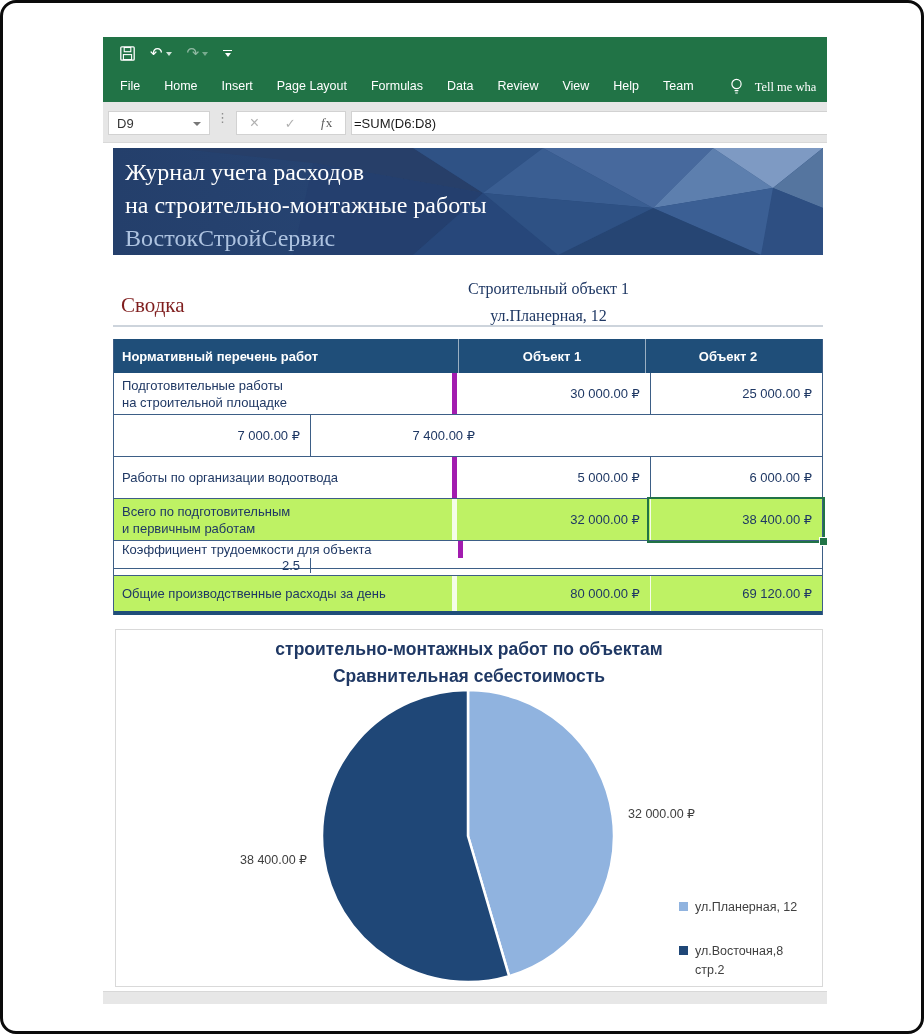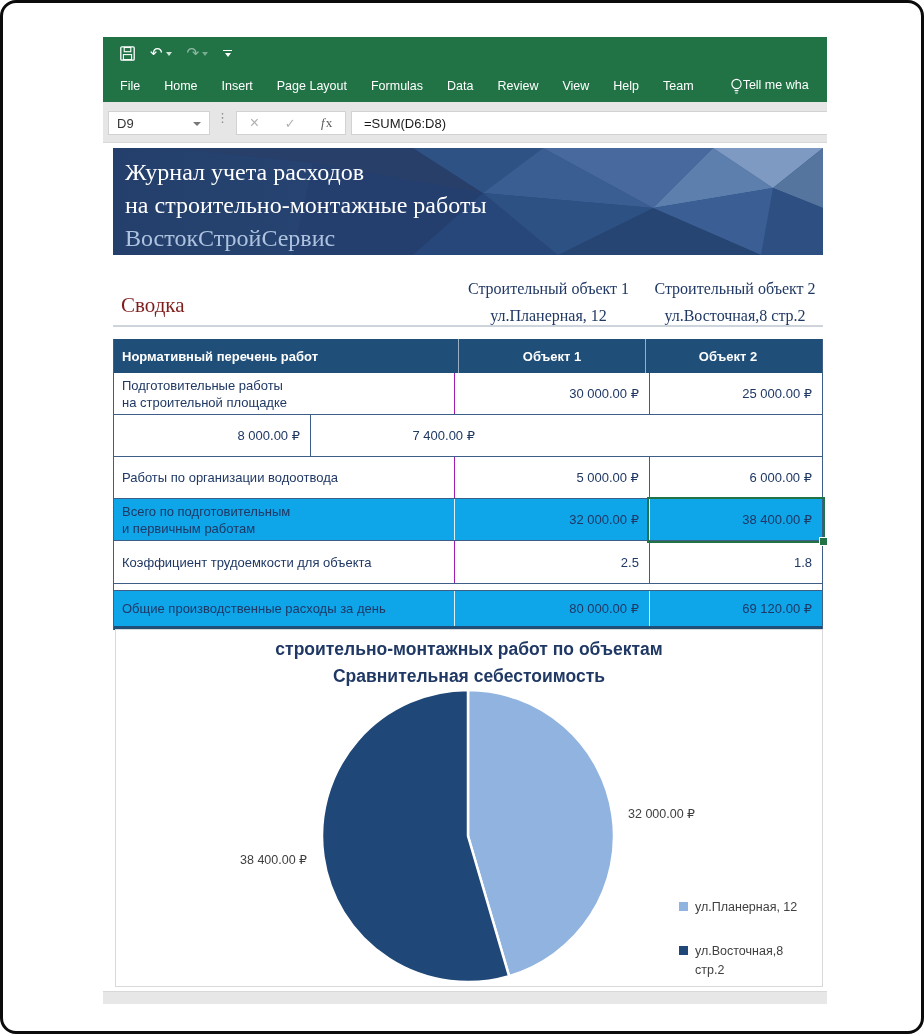--- a/index.html
+++ b/index.html
@@ -11,34 +11,34 @@
   .ribbon{position:absolute;left:0;top:0;width:724px;height:65px;background:#217346;color:#fff;}
   .qat{height:33px;display:flex;align-items:center;padding-left:17px;gap:15px;}
   .qat-btn{display:flex;align-items:center;gap:3px;color:#fff;}
   .glyph-arrow{font-size:15px;line-height:1;font-family:"DejaVu Sans",sans-serif;}
   .caret-down{width:0;height:0;border-left:3.5px solid transparent;border-right:3.5px solid transparent;border-top:4px solid #cfe3d8;}
   .dim{opacity:.5;}
   .qat-custom{display:flex;flex-direction:column;align-items:center;}
   .qat-custom .bar{width:9px;height:0;border-top:1.6px solid #fff;margin-bottom:2px;}
   .tabs{height:32px;display:flex;align-items:center;padding-left:17px;gap:24px;font-size:12.5px;white-space:nowrap;position:relative;}
   .tab{color:#fff;}
-  .tellme{display:flex;align-items:flex-start;gap:0;margin-left:12px;}
+  .tellme{display:flex;align-items:flex-end;gap:12px;margin-left:12px;font-family:Liberation Serif, serif;}
   .bulb{display:inline-block;}
 
   
   .fbar{position:absolute;left:0;top:65px;width:724px;height:41px;background:#E6E6E6;border-bottom:1px solid #d9d9d9;box-sizing:border-box;}
   .namebox{position:absolute;left:5px;top:9px;width:102px;height:24px;background:#fff;border:1px solid #d2d2d2;box-sizing:border-box;display:flex;align-items:center;font-size:13px;color:#333;padding-left:8px;}
   .namebox .nb-caret{position:absolute;right:8px;top:10px;width:0;height:0;border-left:4px solid transparent;border-right:4px solid transparent;border-top:4.5px solid #777;}
   .fdots{position:absolute;left:113px;top:8px;color:#8f8f8f;font-size:13px;font-family:"DejaVu Sans",sans-serif;}
   .fxbox{position:absolute;left:133px;top:9px;width:110px;height:24px;background:#fff;border:1px solid #d2d2d2;box-sizing:border-box;display:flex;align-items:center;justify-content:space-around;}
   .btn-x{color:#b0b0b0;font-size:16px;line-height:1;}
   .btn-check{color:#b0b0b0;font-size:13px;line-height:1;font-family:"DejaVu Sans",sans-serif;}
   .btn-fx{color:#5a5a5a;font-size:13px;font-family:"Liberation Serif","DejaVu Serif",serif;}
   .btn-fx i{font-style:italic;margin-right:1px;}
-  .formulabox{position:absolute;left:248px;top:9px;right:0;height:24px;background:#fff;border:1px solid #d2d2d2;border-right:none;box-sizing:border-box;display:flex;align-items:center;padding-left:12px;font-size:13px;color:#1a1a1a;}
+  .formulabox{position:absolute;left:248px;top:9px;right:0;height:24px;background:#fff;border:1px solid #d2d2d2;border-right:none;box-sizing:border-box;display:flex;align-items:center;padding-left:2px;font-size:13px;color:#1a1a1a;}
 
   
   .banner{position:absolute;left:10px;top:111px;width:710px;height:107px;overflow:hidden;}
   .banner svg{position:absolute;inset:0;}
   .banner-text{position:absolute;left:12px;top:8px;font-family:"Liberation Serif","DejaVu Serif",serif;}
   .bt1{font-size:24px;line-height:33px;color:#ffffff;}
   .bt3{font-size:24px;line-height:33px;color:#AEC3E0;}
 
   
   .svodka{position:absolute;left:18px;top:256px;font-family:"Liberation Serif","DejaVu Serif",serif;font-size:21px;color:#7f1d1d;}
@@ -46,28 +46,28 @@
   .ct1{left:347px;width:197px;}
   .ct2{left:544px;width:176px;}
   .rule{position:absolute;left:10px;top:288px;width:710px;height:2px;background:#CDD4DC;}
 
   
   .tbl{position:absolute;left:10px;top:302px;width:710px;box-sizing:border-box;border-left:1px solid #3D5E86;border-right:1px solid #3D5E86;font-size:13px;color:#1F3864;background:#fff;}
   .trow{display:flex;border-bottom:1px solid #3D5E86;box-sizing:border-box;position:relative;}
   .thead{height:34px;background:#1F4E79;color:#fff;font-weight:bold;border-bottom:none;}
   .thead .c1{border-right:1px solid rgba(255,255,255,.55);}
   .thead .c2{border-right:1px solid rgba(255,255,255,.55);}
-  .c1{width:336px;border-right:1px solid #a21caf;display:flex;flex-direction:column;justify-content:center;padding-left:8px;box-sizing:content-box;line-height:17px;}
+  .c1{width:336px;border-right:5px solid #a21caf;display:flex;flex-direction:column;justify-content:center;padding-left:8px;box-sizing:content-box;line-height:17px;}
   .c2{width:186px;border-right:1px solid #3D5E86;display:flex;align-items:center;justify-content:flex-end;padding-right:10px;}
   .c3{width:164px;display:flex;align-items:center;justify-content:flex-end;padding-right:10px;}
   .thead .c2,.thead .c3{justify-content:center;padding-right:0;}
   .r2l{height:42px;}
-  .r1l{height:43px;}
+  .r1l{height:28px;flex-direction:column;}
   .rlast{height:35px;border-bottom:none;}
-  .blue{background:#0ea5e9;}
+  .blue{background:#bef264;}
   .blue .c1,.blue .c2{border-right-color:rgba(255,255,255,.85);}
   .spacer{height:6px;border-bottom:1px solid #3D5E86;background:#fff;}
   .tbl-bottom{height:4px;background:#1F4E79;}
   .sel{position:absolute;left:533px;top:158px;width:178px;height:46px;border:2px solid #217346;box-sizing:border-box;z-index:3;pointer-events:none;}
   .sel .handle{position:absolute;right:-5px;bottom:-5px;width:7px;height:7px;background:#217346;border:1.5px solid #fff;}
 
   
   .chart{position:absolute;left:12px;top:592px;width:708px;height:358px;background:#fff;border:1px solid #D9D9D9;box-sizing:border-box;overflow:hidden;}
   .chart-title{position:absolute;left:0;top:6px;width:100%;text-align:center;font-weight:bold;font-size:17.5px;line-height:27px;color:#1F3864;}
   .pie-svg{position:absolute;left:0;top:0;}
@@ -174,42 +174,38 @@
         <div class="bt1">на строительно-монтажные работы</div>
         <div class="bt3">ВостокСтройСервис</div>
       </div>
     </div>
 
     <div class="svodka">Сводка</div>
     <div class="col-title ct1">
       <div>Строительный объект 1</div>
       <div>ул.Планерная, 12</div>
     </div>
-    <div class="col-title ct2">
-      <div>Строительный объект 2</div>
-      <div>ул.Восточная,8 стр.2</div>
-    </div>
     <div class="rule"></div>
 
     <div class="tbl">
       <div class="trow thead">
         <div class="c1">Нормативный перечень работ</div>
         <div class="c2">Объект 1</div>
         <div class="c3">Объект 2</div>
       </div>
       <div class="trow r2l">
         <div class="c1">
           <div>Подготовительные работы</div>
             <div>на строительной площадке</div>
         </div>
         <div class="c2">30 000.00 ₽</div>
         <div class="c3">25 000.00 ₽</div>
       </div>
       <div class="trow r2l">
-        <div class="c2">8 000.00 ₽</div>
+        <div class="c2">7 000.00 ₽</div>
         <div class="c3">7 400.00 ₽</div>
       </div>
       <div class="trow r2l">
         <div class="c1">
           <div>Работы по организации водоотвода</div>
         </div>
         <div class="c2">5 000.00 ₽</div>
         <div class="c3">6 000.00 ₽</div>
       </div>
       <div class="trow r2l blue">

